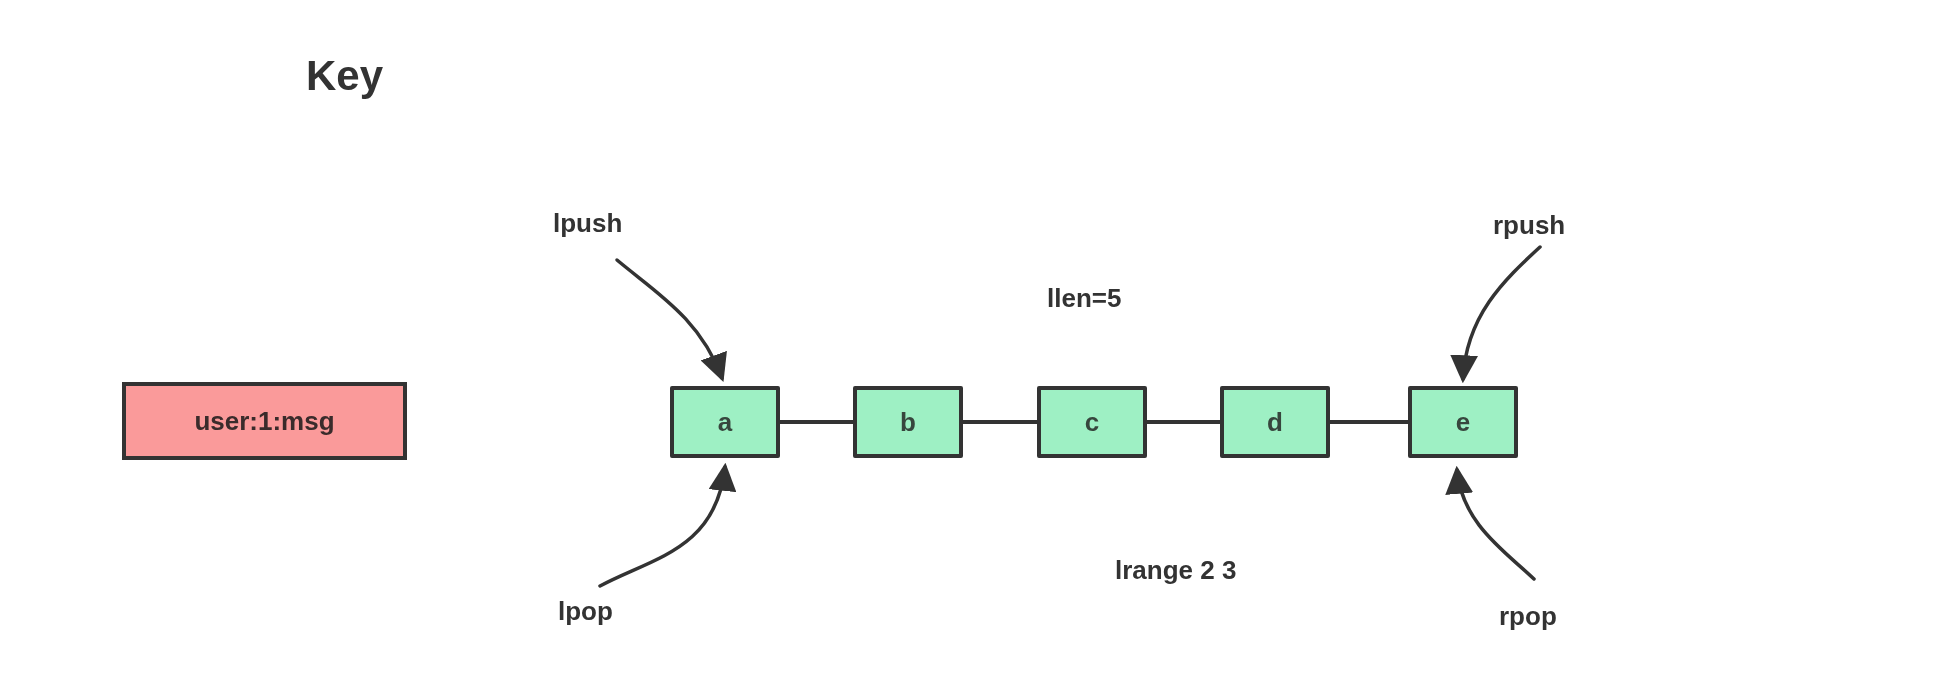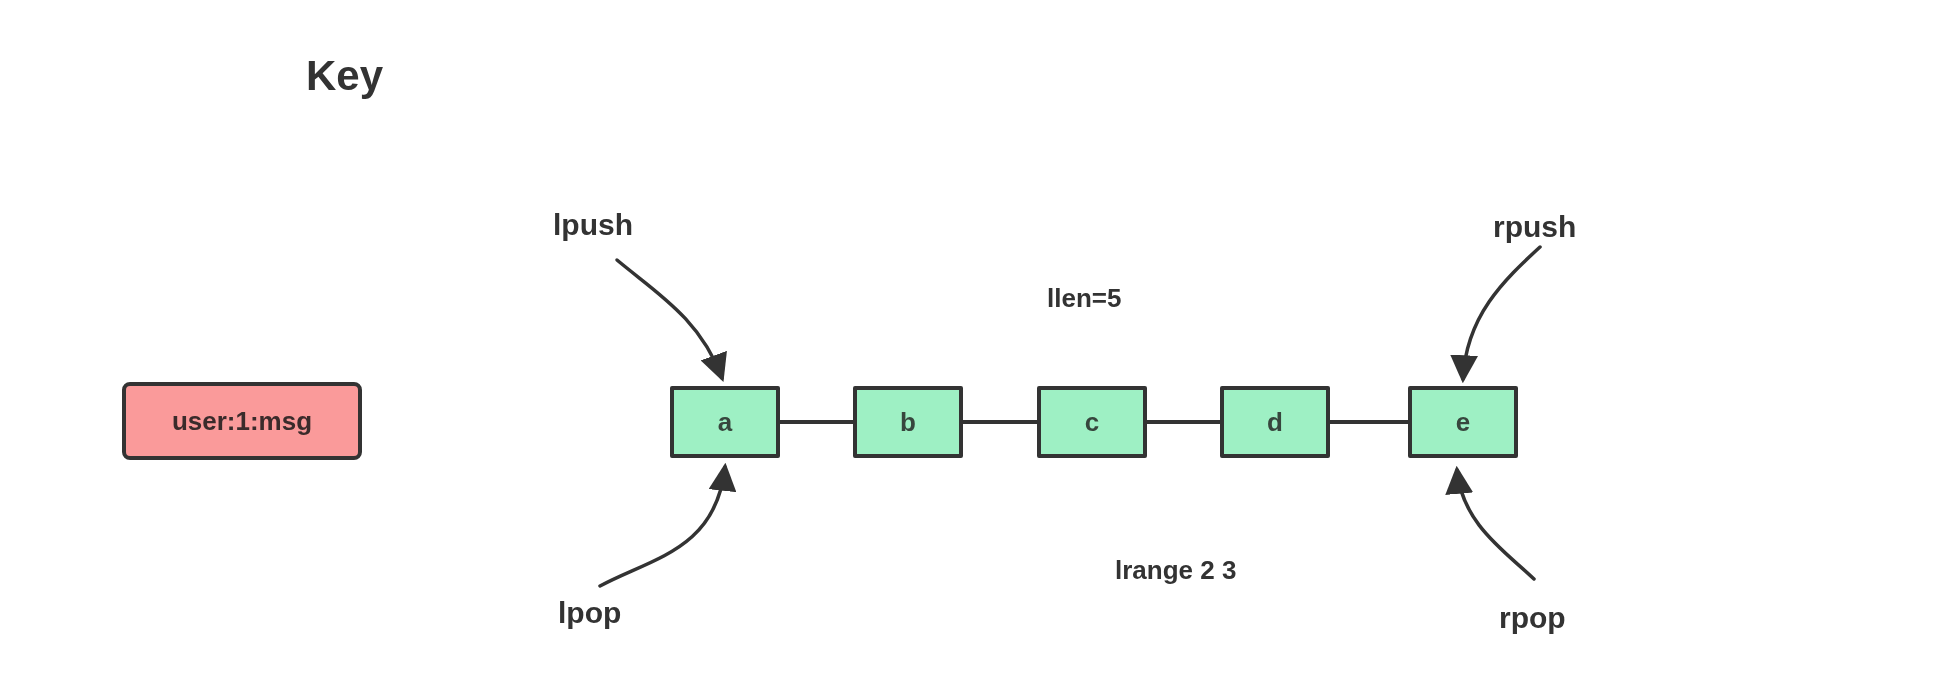--- a/index.html
+++ b/index.html
@@ -23,25 +23,25 @@
     font-weight: bold;
     color: var(--stroke, #333333);
     z-index: 4;
   }
   .heading-key   { left: 163px; top: 52px; }
   .heading-value { left: 976px; top: 52px; }
 
   .key-box {
     position: absolute;
     left: 122px; top: 382px;
-    width: 240px; height: 78px;
+    width: 285px; height: 78px;
     box-sizing: border-box;
     background: var(--key-fill, #fa9a9a);
     border: 4px solid var(--stroke, #333333);
-    border-radius: 8px;
+    border-radius: 0;
     display: flex; align-items: center; justify-content: center;
     font-size: 26px; font-weight: bold;
     color: #3a2b2b;
     z-index: 4;
   }
 
   .node {
     position: absolute;
     top: 386px;
     width: 110px; height: 72px;
@@ -67,21 +67,21 @@
     background: var(--stroke, #333333);
     z-index: 3;
   }
   .link-ab { left: 779px;  width: 75px; }
   .link-bc { left: 961px;  width: 77px; }
   .link-cd { left: 1147px; width: 74px; }
   .link-de { left: 1327px; width: 82px; }
 
   .op-label {
     position: absolute;
-    font-size: 30px;
+    font-size: 26px;
     font-weight: bold;
     color: var(--stroke, #333333);
     z-index: 5;
     white-space: nowrap;
   }
   .op-lpush { left: 553px;  top: 208px; }
   .op-lpop  { left: 558px;  top: 596px; }
   .op-rpush { left: 1493px; top: 210px; }
   .op-rpop  { left: 1499px; top: 601px; }
 

